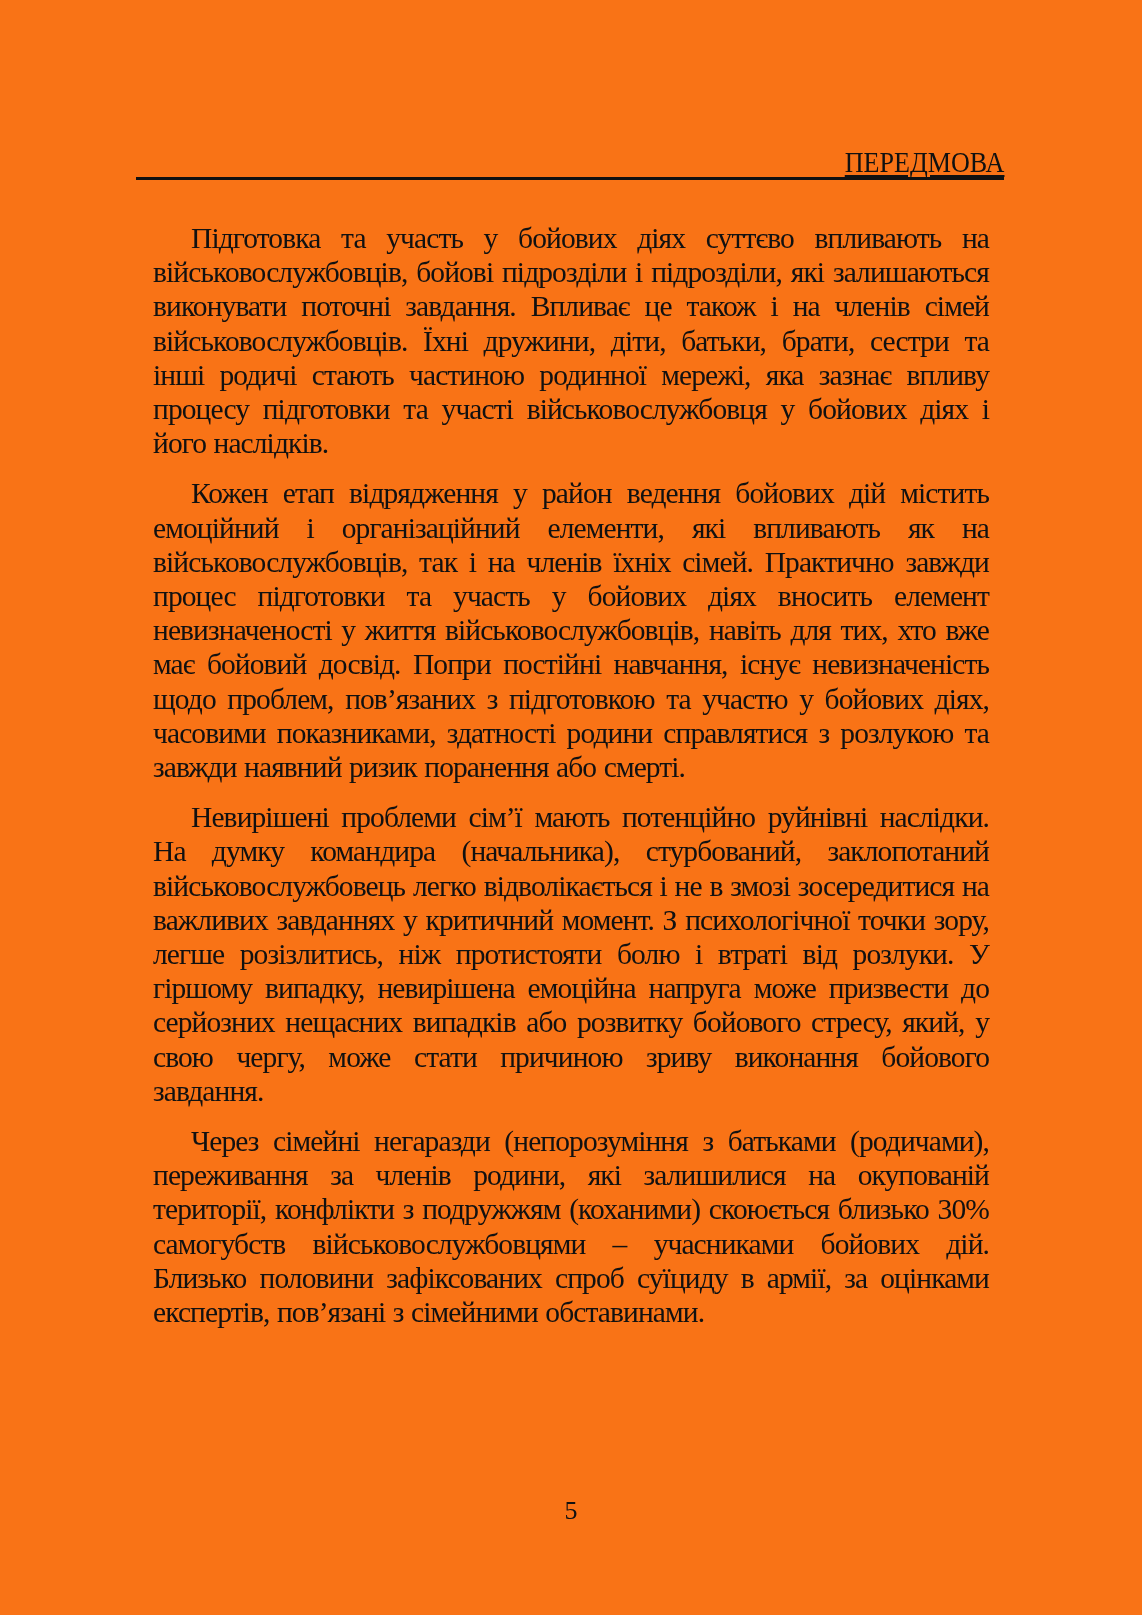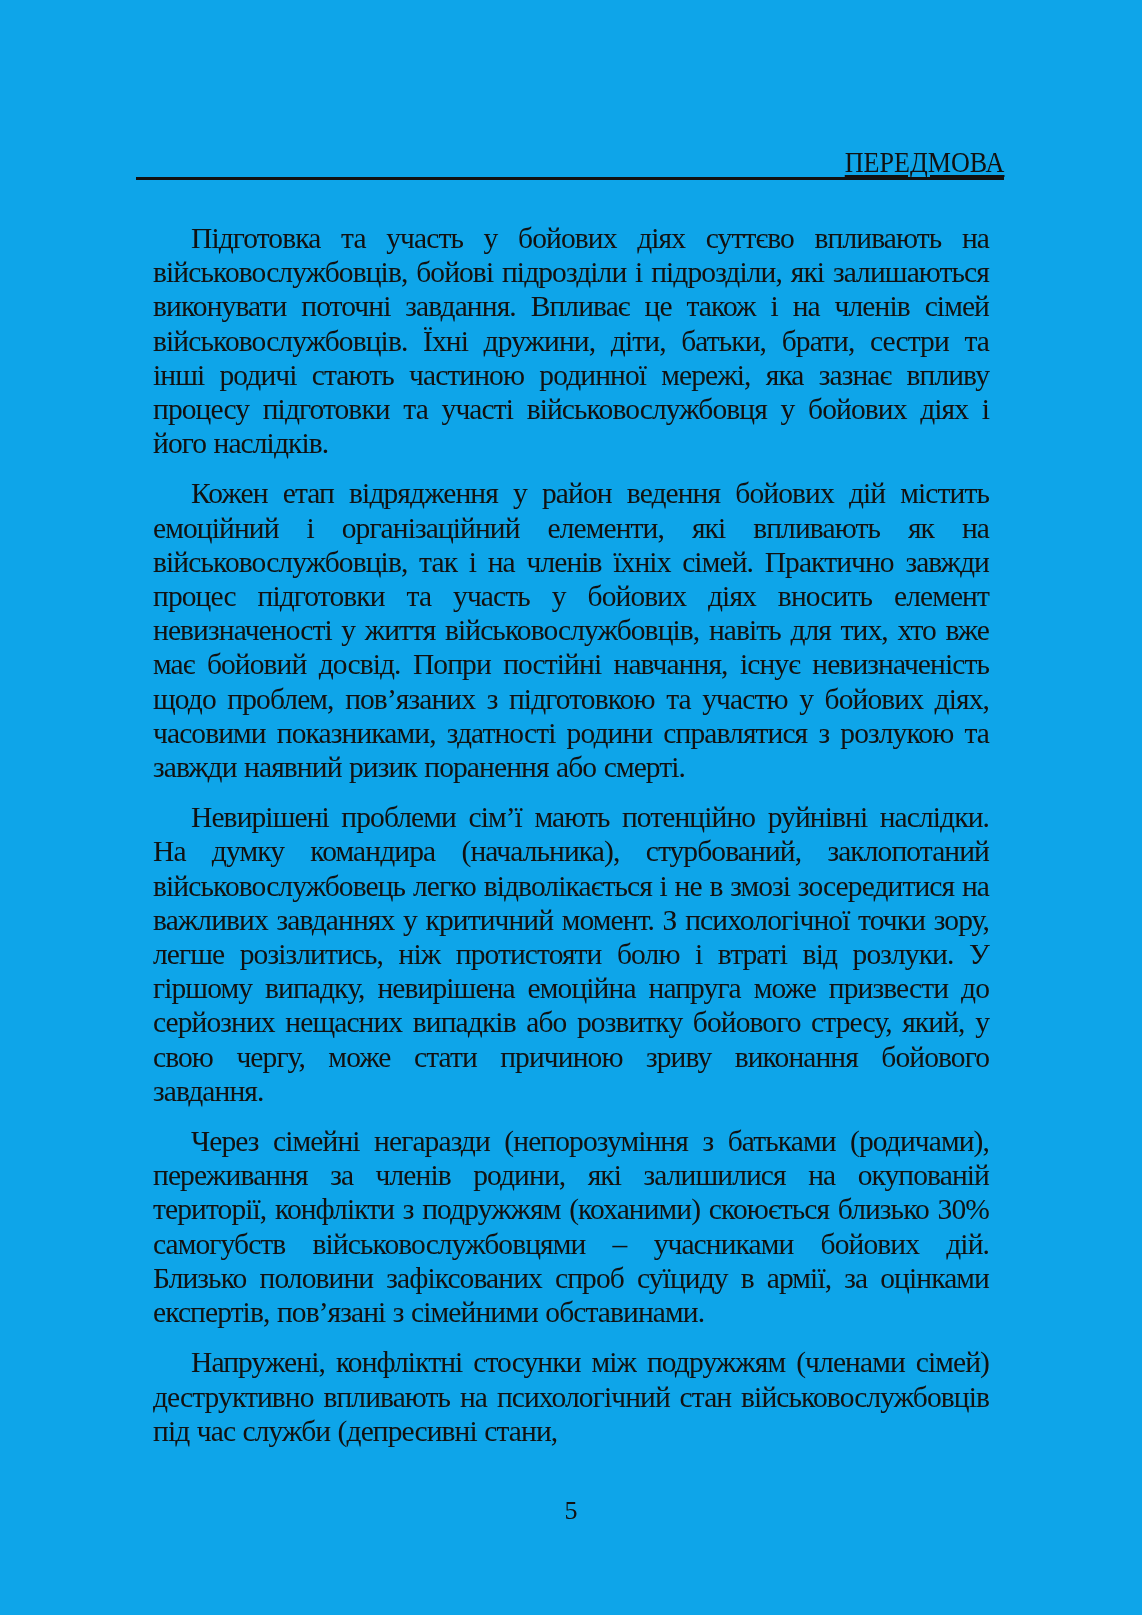--- a/index.html
+++ b/index.html
@@ -13,21 +13,21 @@
     position: relative;
     overflow: hidden;
     font-family: "Liberation Serif", "DejaVu Serif", serif;
     color: #111111;
   }
   .page {
     position: absolute;
     left: 0; top: 0;
     width: 1142px;
     height: 1615px;
-    background: #0ea5e9;
+    background: #f97316;
   }
   .header {
     position: absolute;
     left: 136px;
     top: 140px;
     width: 868px;
     height: 40px;
   }
   .header-title {
     position: absolute;
@@ -84,18 +84,17 @@
   <div class="header">
     <span class="header-title">ПЕРЕДМОВА</span>
     <div class="header-rule"></div>
   </div>
 
   <div class="body-text">
     <p class="para">Підготовка та участь у бойових діях суттєво впливають на військовослужбовців, бойові підрозділи і підрозділи, які залишаються виконувати поточні завдання. Впливає це також і на членів сімей військовослужбовців. Їхні дружини, діти, батьки, брати, сестри та інші родичі стають частиною родинної мережі, яка зазнає впливу процесу підготовки та участі військовослужбовця у бойових діях і його наслідків.</p>
     <p class="para">Кожен етап відрядження у район ведення бойових дій містить емоційний і організаційний елементи, які впливають як на військовослужбовців, так і на членів їхніх сімей. Практично завжди процес підготовки та участь у бойових діях вносить елемент невизначеності у життя військовослужбовців, навіть для тих, хто вже має бойовий досвід. Попри постійні навчання, існує невизначеність щодо проблем, пов’язаних з підготовкою та участю у бойових діях, часовими показниками, здатності родини справлятися з розлукою та завжди наявний ризик поранення або смерті.</p>
     <p class="para">Невирішені проблеми сім’ї мають потенційно руйнівні наслідки. На думку командира (начальника), стурбований, заклопотаний військовослужбовець легко відволікається і не в змозі зосередитися на важливих завданнях у критичний момент. З психологічної точки зору, легше розізлитись, ніж протистояти болю і втраті від розлуки. У гіршому випадку, невирішена емоційна напруга може призвести до серйозних нещасних випадків або розвитку бойового стресу, який, у свою чергу, може стати причиною зриву виконання бойового завдання.</p>
     <p class="para">Через сімейні негаразди (непорозуміння з батьками (родичами), переживання за членів родини, які залишилися на окупованій території, конфлікти з подружжям (коханими) скоюється близько 30% самогубств військовослужбовцями – учасниками бойових дій. Близько половини зафіксованих спроб суїциду в армії, за оцінками експертів, пов’язані з сімейними обставинами.</p>
-    <p class="para">Напружені, конфліктні стосунки між подружжям (членами сімей) деструктивно впливають на психологічний стан військовослужбовців під час служби (депресивні стани,</p>
   </div>
 
   <div class="page-number">5</div>
 
 </div>
 
 </body></html>

